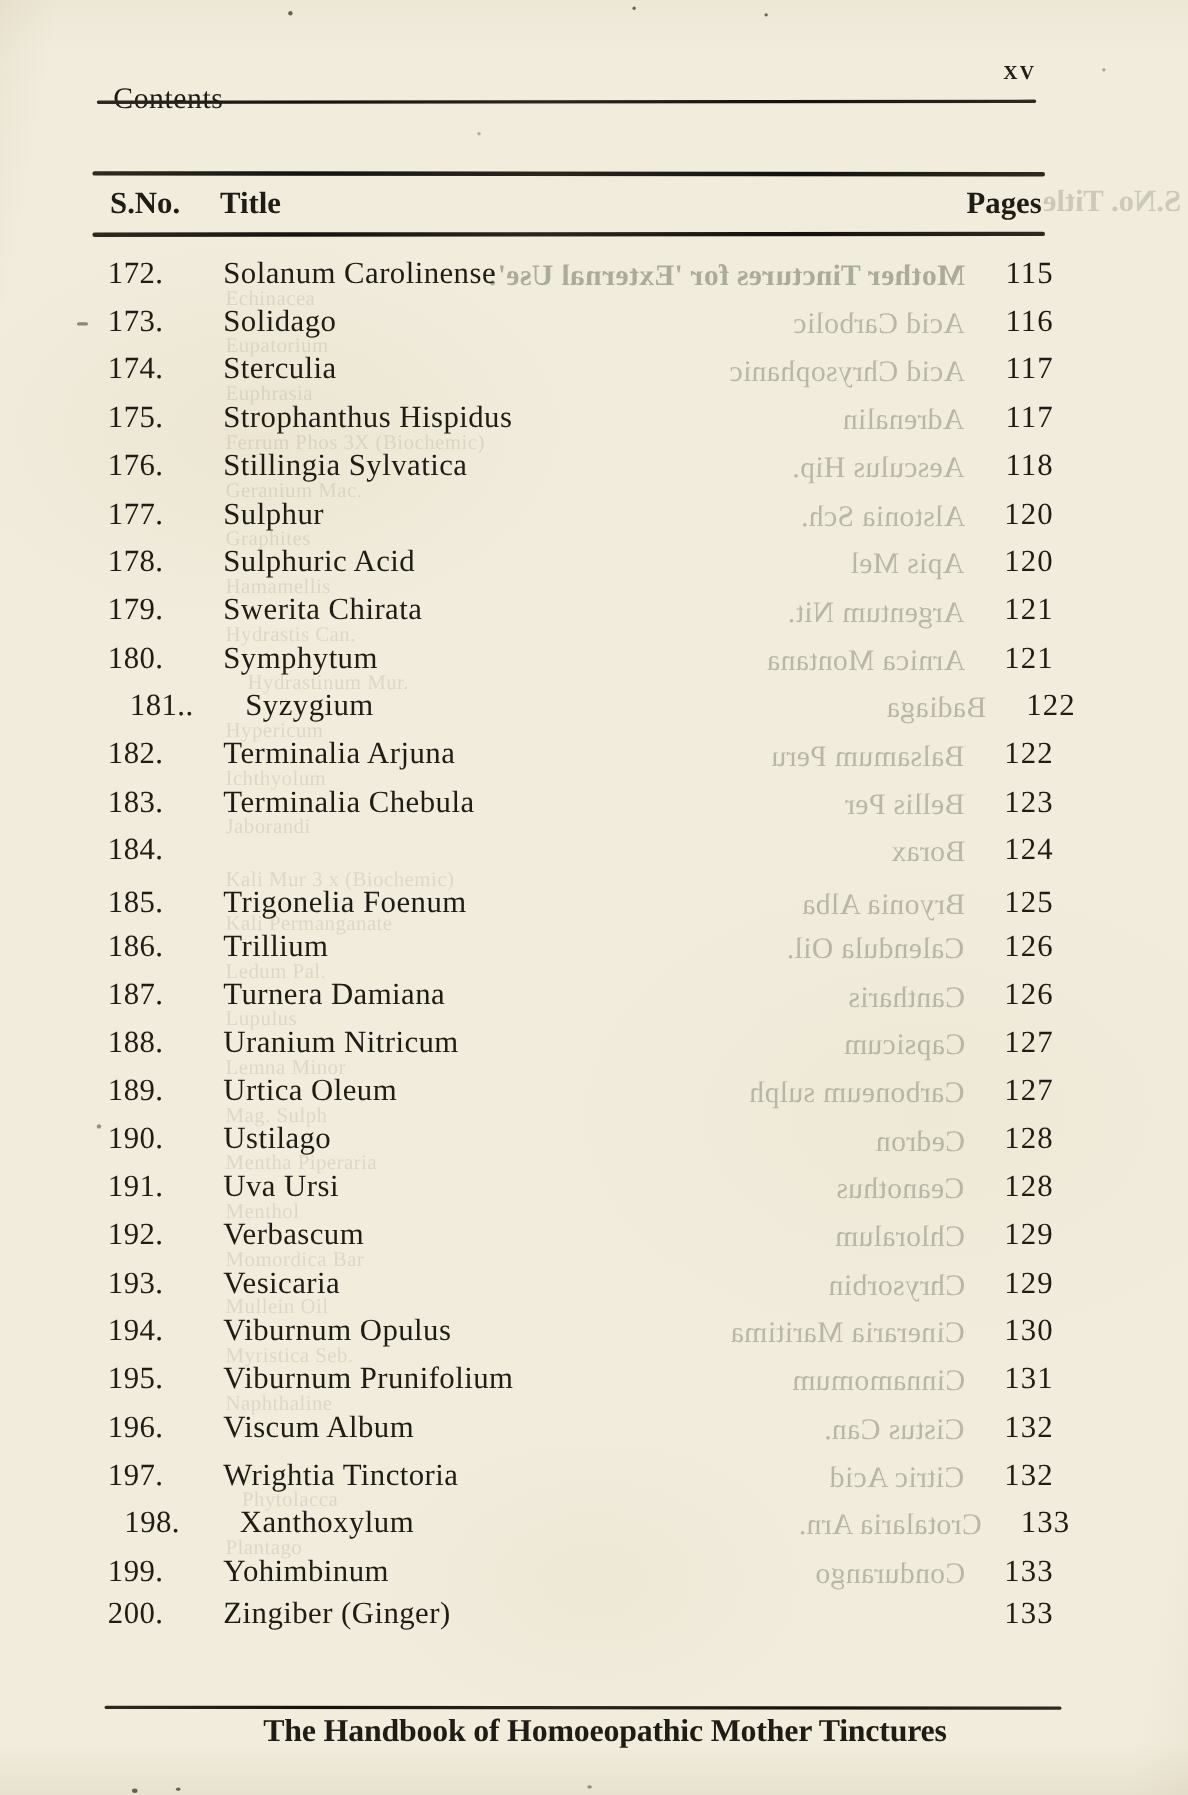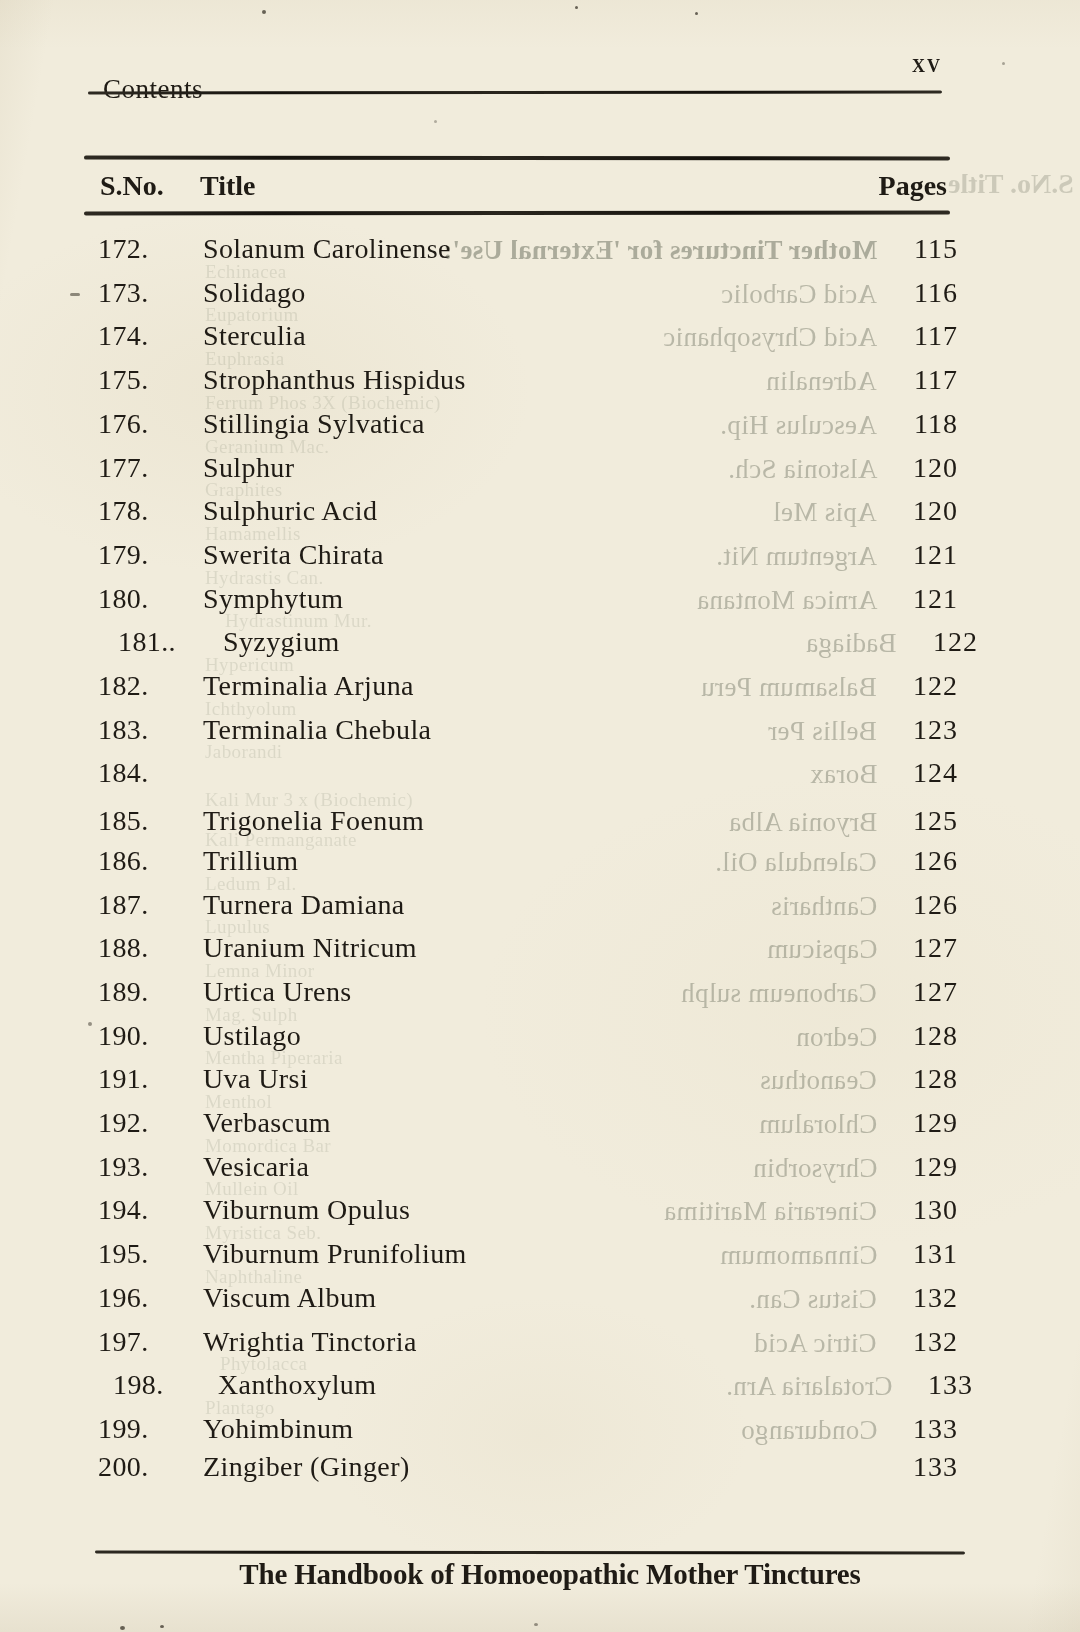--- a/index.html
+++ b/index.html
@@ -181,21 +181,21 @@
     <span class="gf">Lupulus</span>
     <span class="gm">Capsicum</span>
     <span class="no">188.</span>
     <span class="ti">Uranium Nitricum</span>
     <span class="pg">127</span>
   </div>
       <div class="row" style="top: 975.9px;">
     <span class="gf">Lemna Minor</span>
     <span class="gm">Carboneum sulph</span>
     <span class="no">189.</span>
-    <span class="ti">Urtica Urens</span>
+    <span class="ti">Urtica Oleum</span>
     <span class="pg">127</span>
   </div>
       <div class="row" style="top: 1019.6px;">
     <span class="gf">Mag. Sulph</span>
     <span class="gm">Cedron</span>
     <span class="no">190.</span>
     <span class="ti">Ustilago</span>
     <span class="pg">128</span>
   </div>
       <div class="row" style="top: 1063.3px;">

